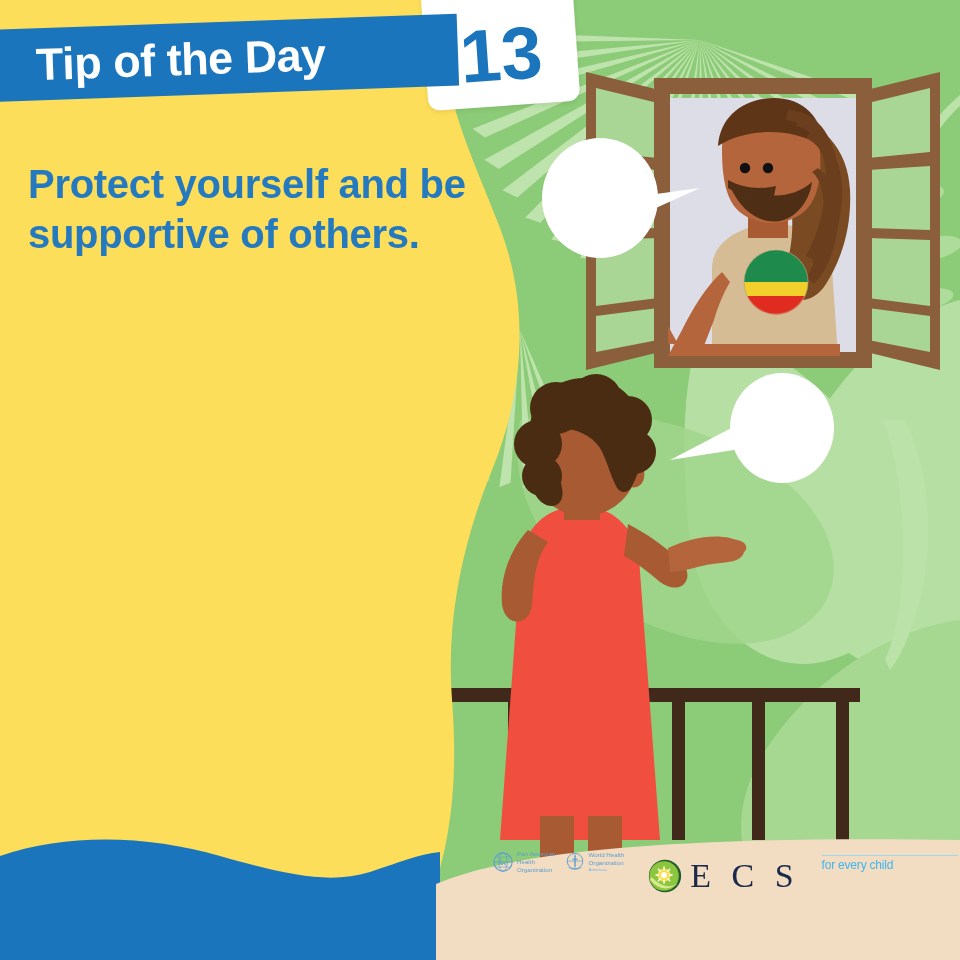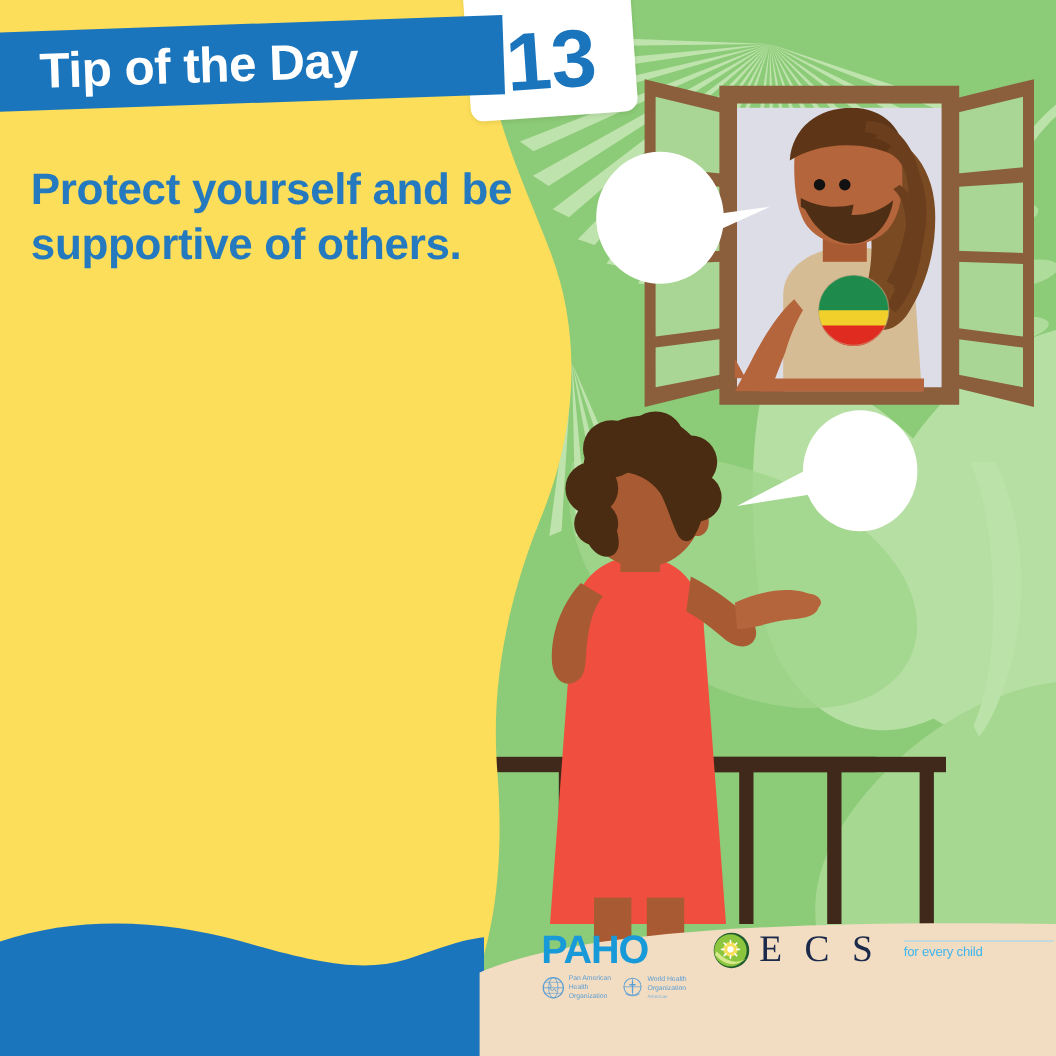--- a/index.html
+++ b/index.html
@@ -63,21 +63,21 @@
     font-size: 74px;
     font-weight: bold;
     color: #1B75BC;
     line-height: 1;
   }
 
   
   #text-col {
     position: absolute;
     left: 28px;
-    top: 148px;
+    top: 160px;
     width: 500px;
     z-index: 25;
   }
   #headline {
     font-size: 40px;
     font-weight: bold;
     color: #2579BE;
     line-height: 1.24;
     margin: 0 0 10px 0;
     letter-spacing: -0.3px;
@@ -124,21 +124,21 @@
   .paho-seal { display: flex; align-items: center; gap: 3px; }
   .seal-text {
     font-size: 6.2px;
     color: #5B9FD4;
     line-height: 1.25;
     white-space: nowrap;
   }
   .seal-text small { font-size: 4.4px; display: block; color: #7FB6DF; }
 
   
-  #oecs-row { display: flex; align-items: center; gap: 6px; }
+  #oecs-row { display: flex; align-items: center; gap: 6px; margin-top: 12px;}
   #oecs-letters {
     font-family: "Liberation Serif", serif;
     font-size: 34px;
     color: #1B2A4A;
     letter-spacing: 6px;
     line-height: 1;
   }
 
   
   #unicef-block { margin-top: 6px; }
@@ -368,21 +368,20 @@
   <div id="banner"></div>
   <div id="banner-label" style="z-index:31;transform:rotate(-2.0deg);left:36px;top:34px;">Tip of the Day</div>
 
   <div id="text-col">
     <h1 id="headline">Protect yourself and be supportive of others.</h1>
   </div>
 
   <div id="logo-bar">
 
     <div class="logo-block">
-      <div id="paho-word">PAHO</div>
       <div id="paho-sub">
         <div class="paho-seal">
           <svg width="22" height="22" viewBox="0 0 24 24">
             <circle cx="12" cy="12" r="10" fill="none" stroke="#5B9FD4" stroke-width="1.2"></circle>
             <ellipse cx="12" cy="12" rx="4.6" ry="10" fill="none" stroke="#5B9FD4" stroke-width="0.8"></ellipse>
             <line x1="2" y1="12" x2="22" y2="12" stroke="#5B9FD4" stroke-width="0.8"></line>
             <line x1="4" y1="6.5" x2="20" y2="6.5" stroke="#5B9FD4" stroke-width="0.6"></line>
             <line x1="4" y1="17.5" x2="20" y2="17.5" stroke="#5B9FD4" stroke-width="0.6"></line>
             <path d="M8 7 L10 10 L8.5 13 L11 15 L13 13 L15 16" fill="none" stroke="#5B9FD4" stroke-width="0.9"></path>
           </svg>

